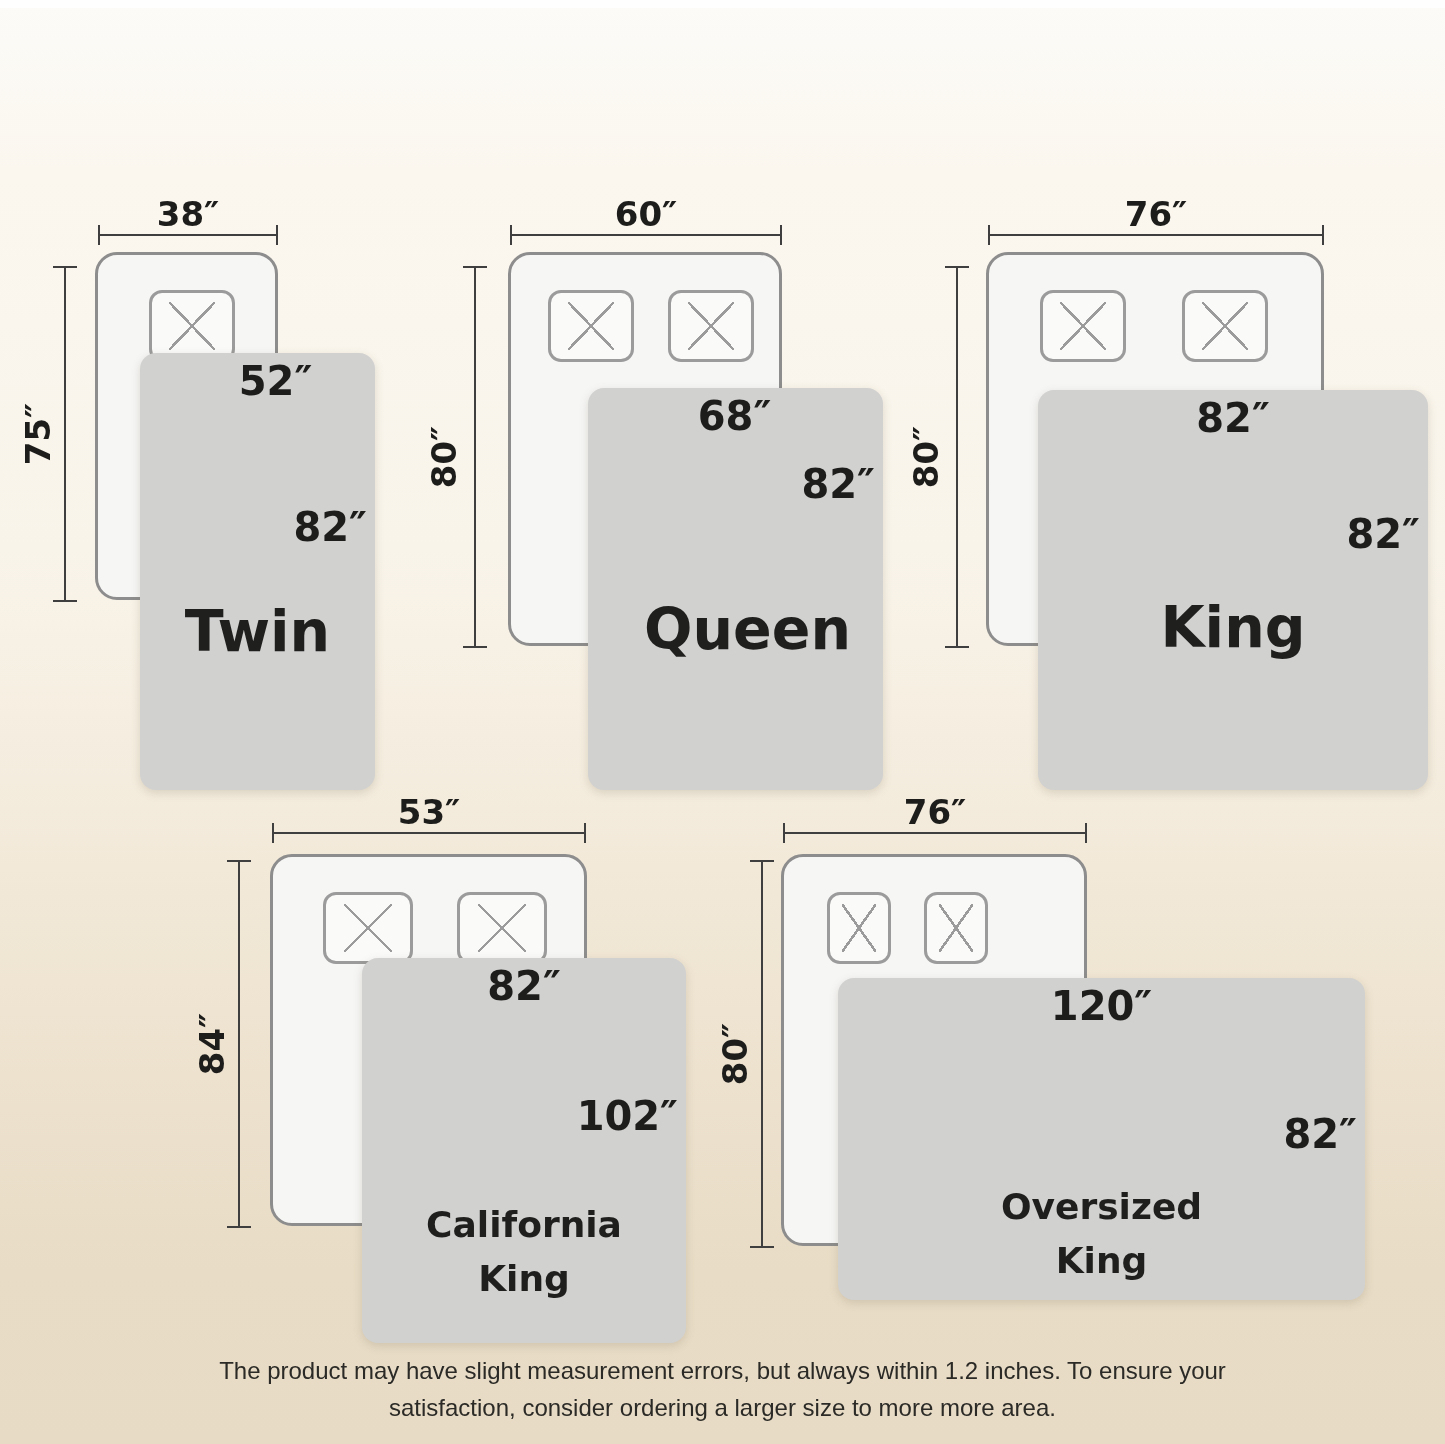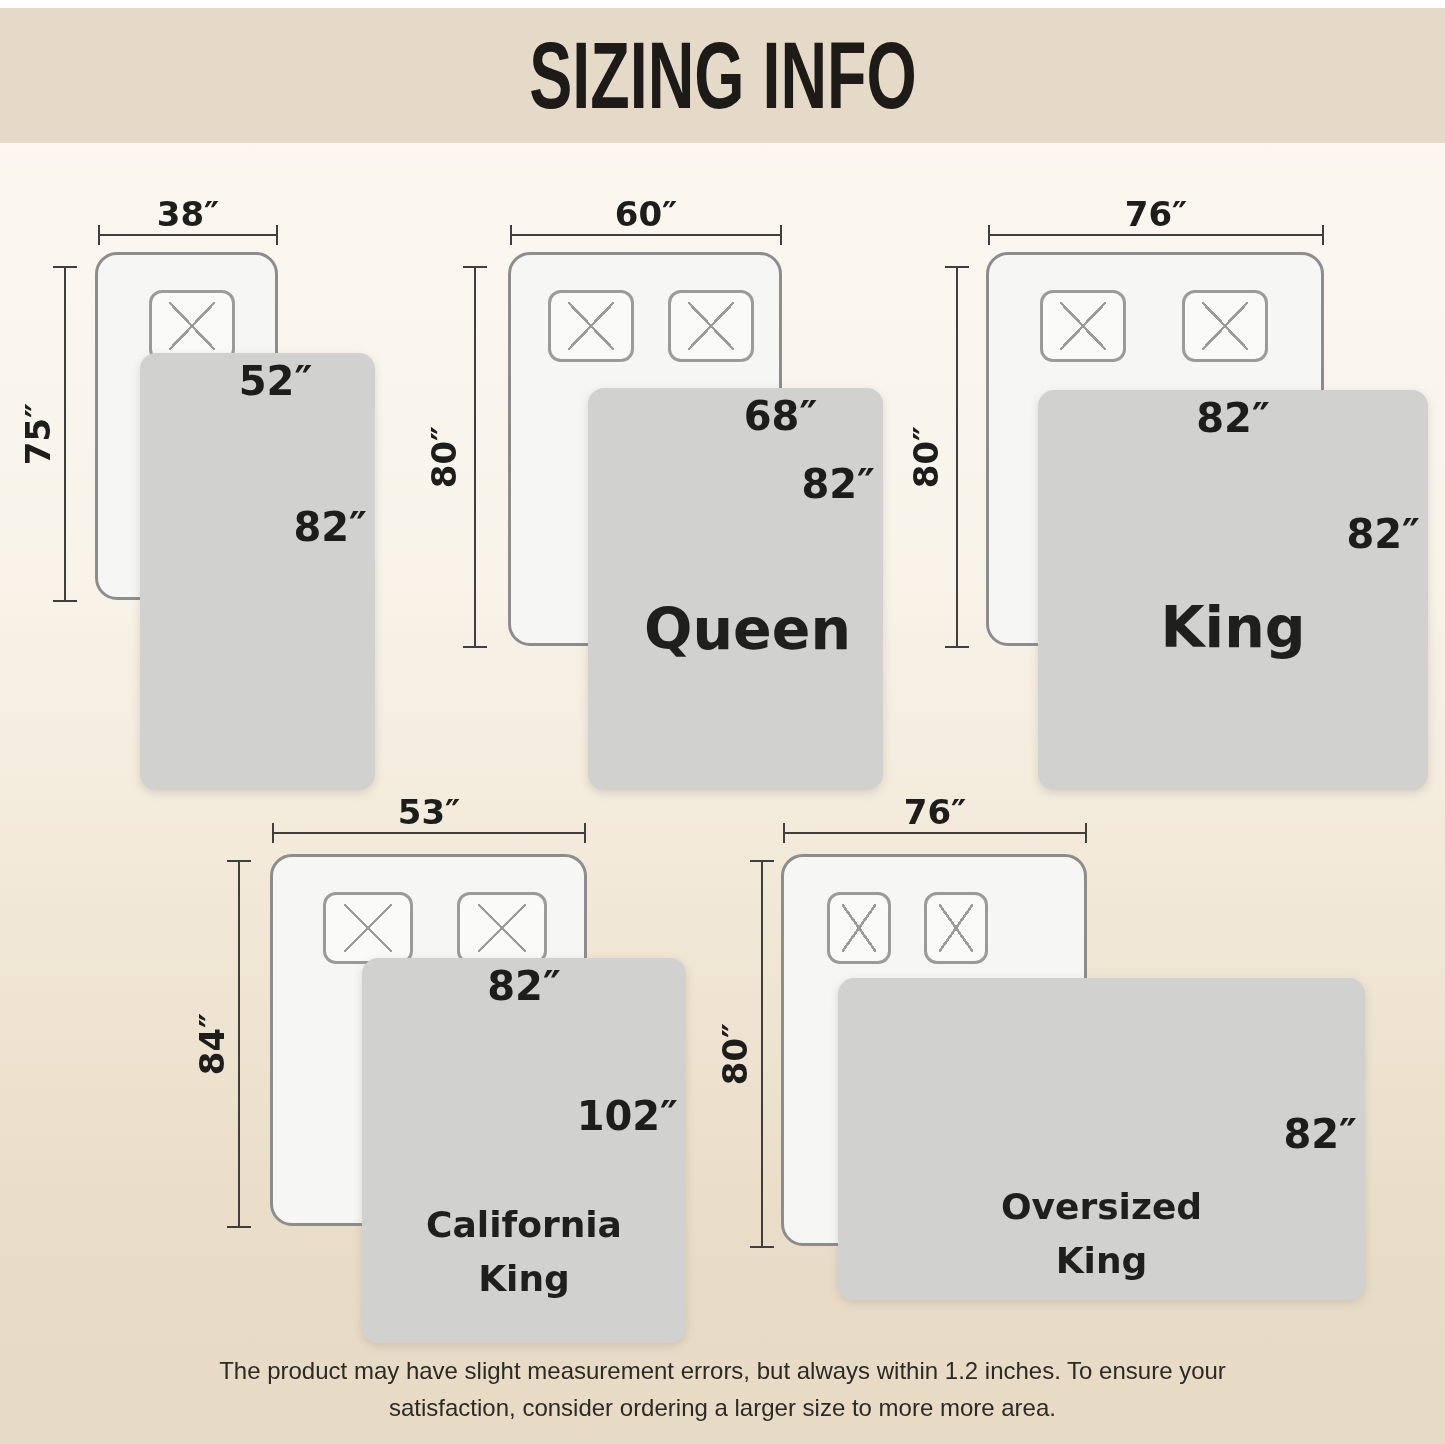--- a/index.html
+++ b/index.html
@@ -54,21 +54,21 @@
   #twin .bed-name{left:140px;top:600px;width:235px;}
   
   #queen .hlabel {left:510px;top:194px;width:272px;}
   #queen .hdim   {left:510px;top:234px;width:272px;}
   #queen .vlabel {left:374px;top:433px;}
   #queen .vdim   {left:474px;top:266px;height:382px;}
   #queen .bed    {left:508px;top:252px;width:274px;height:394px;}
   #queen .p1     {left:548px;top:290px;width:86px;height:72px;}
   #queen .p2     {left:668px;top:290px;width:86px;height:72px;}
   #queen .blanket{left:588px;top:388px;width:295px;height:402px;}
-  #queen .wlabel {left:588px;top:394px;width:293px;padding-left:46px;}
+  #queen .wlabel {left:588px;top:394px;width:293px;}
   #queen .hlabel2{left:588px;top:462px;width:287px;}
   #queen .bed-name{left:588px;top:598px;width:295px;padding-left:12px;}
   
   #king .hlabel {left:988px;top:194px;width:336px;}
   #king .hdim   {left:988px;top:234px;width:336px;}
   #king .vlabel {left:856px;top:433px;}
   #king .vdim   {left:956px;top:266px;height:382px;}
   #king .bed    {left:986px;top:252px;width:338px;height:394px;}
   #king .p1     {left:1040px;top:290px;width:86px;height:72px;}
   #king .p2     {left:1182px;top:290px;width:86px;height:72px;}
@@ -100,36 +100,36 @@
   #okking .wlabel {left:838px;top:984px;width:527px;}
   #okking .hlabel2{left:838px;top:1112px;width:519px;}
   #okking .bed-name{left:838px;top:1180px;width:527px;}
 </style>
 </head>
 <body>
 
 <div class="canvas">
 
   <div class="top-strip"></div>
-  <div class="header-band">
-    <div class="page-title">SIZING INFO</div>
-  </div>
 
   <div class="group" id="twin">
     <div class="dim-label hlabel">38″</div>
     <div class="hdim"></div>
     <div class="dim-label vlabel">75″</div>
     <div class="vdim"></div>
     <div class="bed"></div>
     <div class="pillow p1">
         <div class="x-mark"></div>
       </div>
     <div class="blanket"></div>
     <div class="blanket-label wlabel">52″</div>
     <div class="blanket-label hlabel2">82″</div>
+    <div class="bed-name row1-name">
+      <span class="nl">Twin</span>
+    </div>
   </div>
 
   <div class="group" id="queen">
     <div class="dim-label hlabel">60″</div>
     <div class="hdim"></div>
     <div class="dim-label vlabel">80″</div>
     <div class="vdim"></div>
     <div class="bed"></div>
     <div class="pillow p1">
         <div class="x-mark"></div>
@@ -192,20 +192,21 @@
     <div class="dim-label vlabel">80″</div>
     <div class="vdim"></div>
     <div class="bed"></div>
     <div class="pillow p1">
         <div class="x-mark"></div>
       </div>
     <div class="pillow p2">
         <div class="x-mark"></div>
       </div>
     <div class="blanket"></div>
+    <div class="blanket-label wlabel">120″</div>
     <div class="blanket-label hlabel2">82″</div>
     <div class="bed-name row2-name">
       <span class="nl">Oversized</span>
       <span class="nl">King</span>
     </div>
   </div>
 
   <div class="footer-note">
     <div>The product may have slight measurement errors, but always within 1.2 inches. To ensure your</div>
     <div>satisfaction, consider ordering a larger size to more more area.</div>

